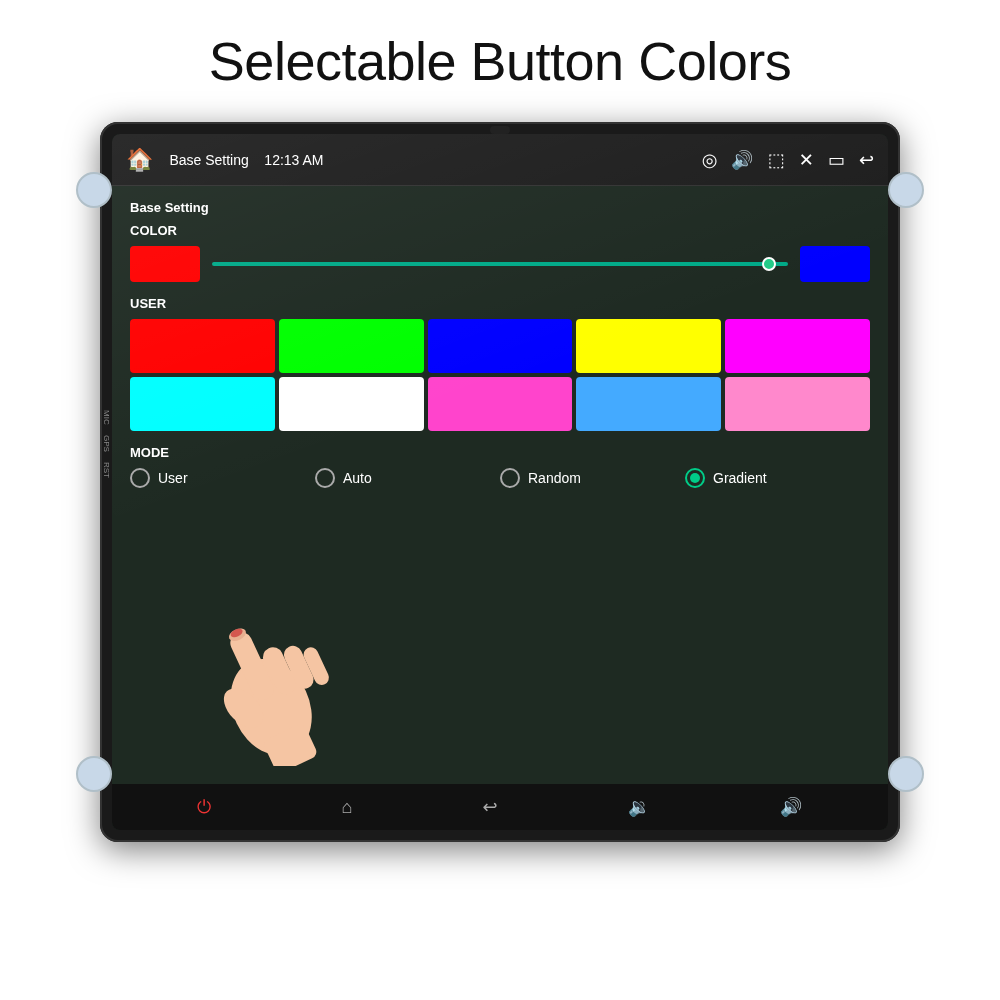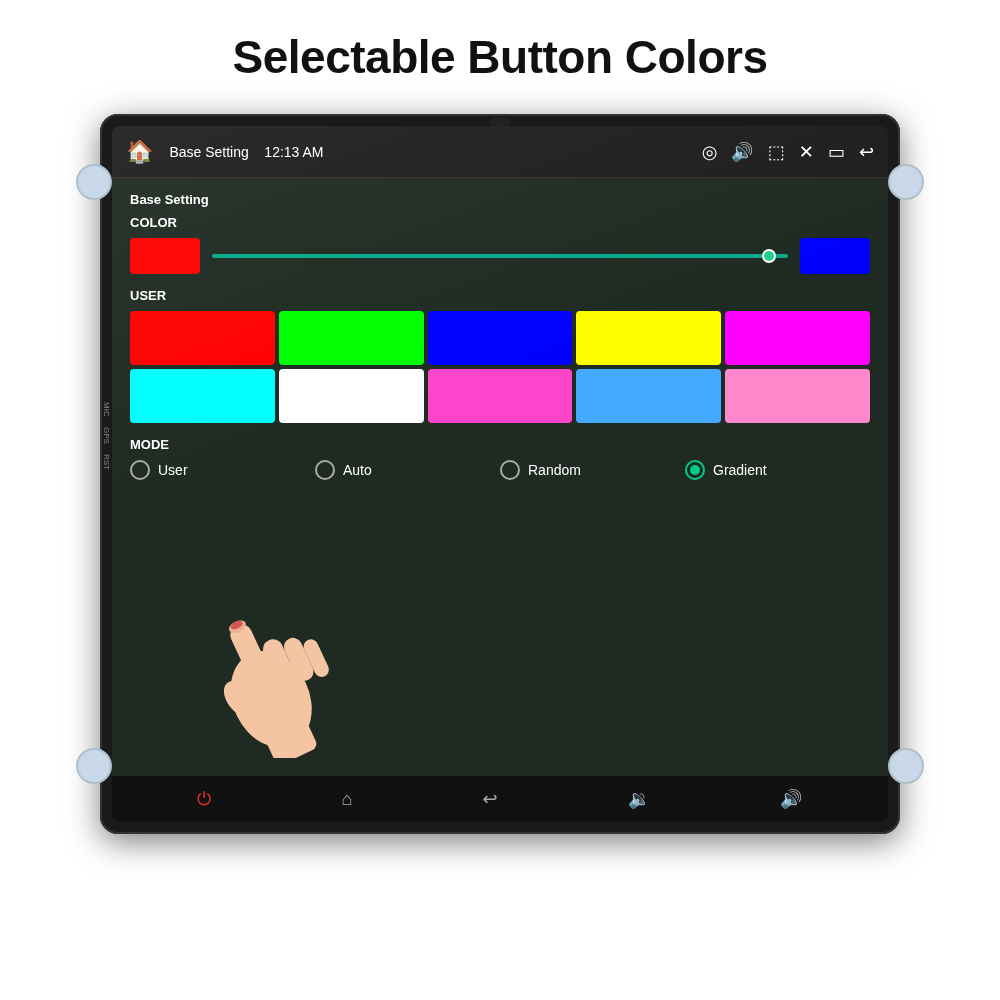--- a/index.html
+++ b/index.html
@@ -9,22 +9,22 @@
       background: #ffffff;
       font-family: Arial, sans-serif;
       display: flex;
       flex-direction: column;
       align-items: center;
       justify-content: flex-start;
       overflow: hidden;
     }
 
     .page-title {
-      font-size: 46px;
-      font-weight: 700;
+      font-size: 54px;
+      font-weight: 400;
       color: #111;
       margin-top: 30px;
       margin-bottom: 30px;
       letter-spacing: -0.5px;
     }
 
     .device-wrapper {
       position: relative;
       width: 820px;
       height: 720px;

